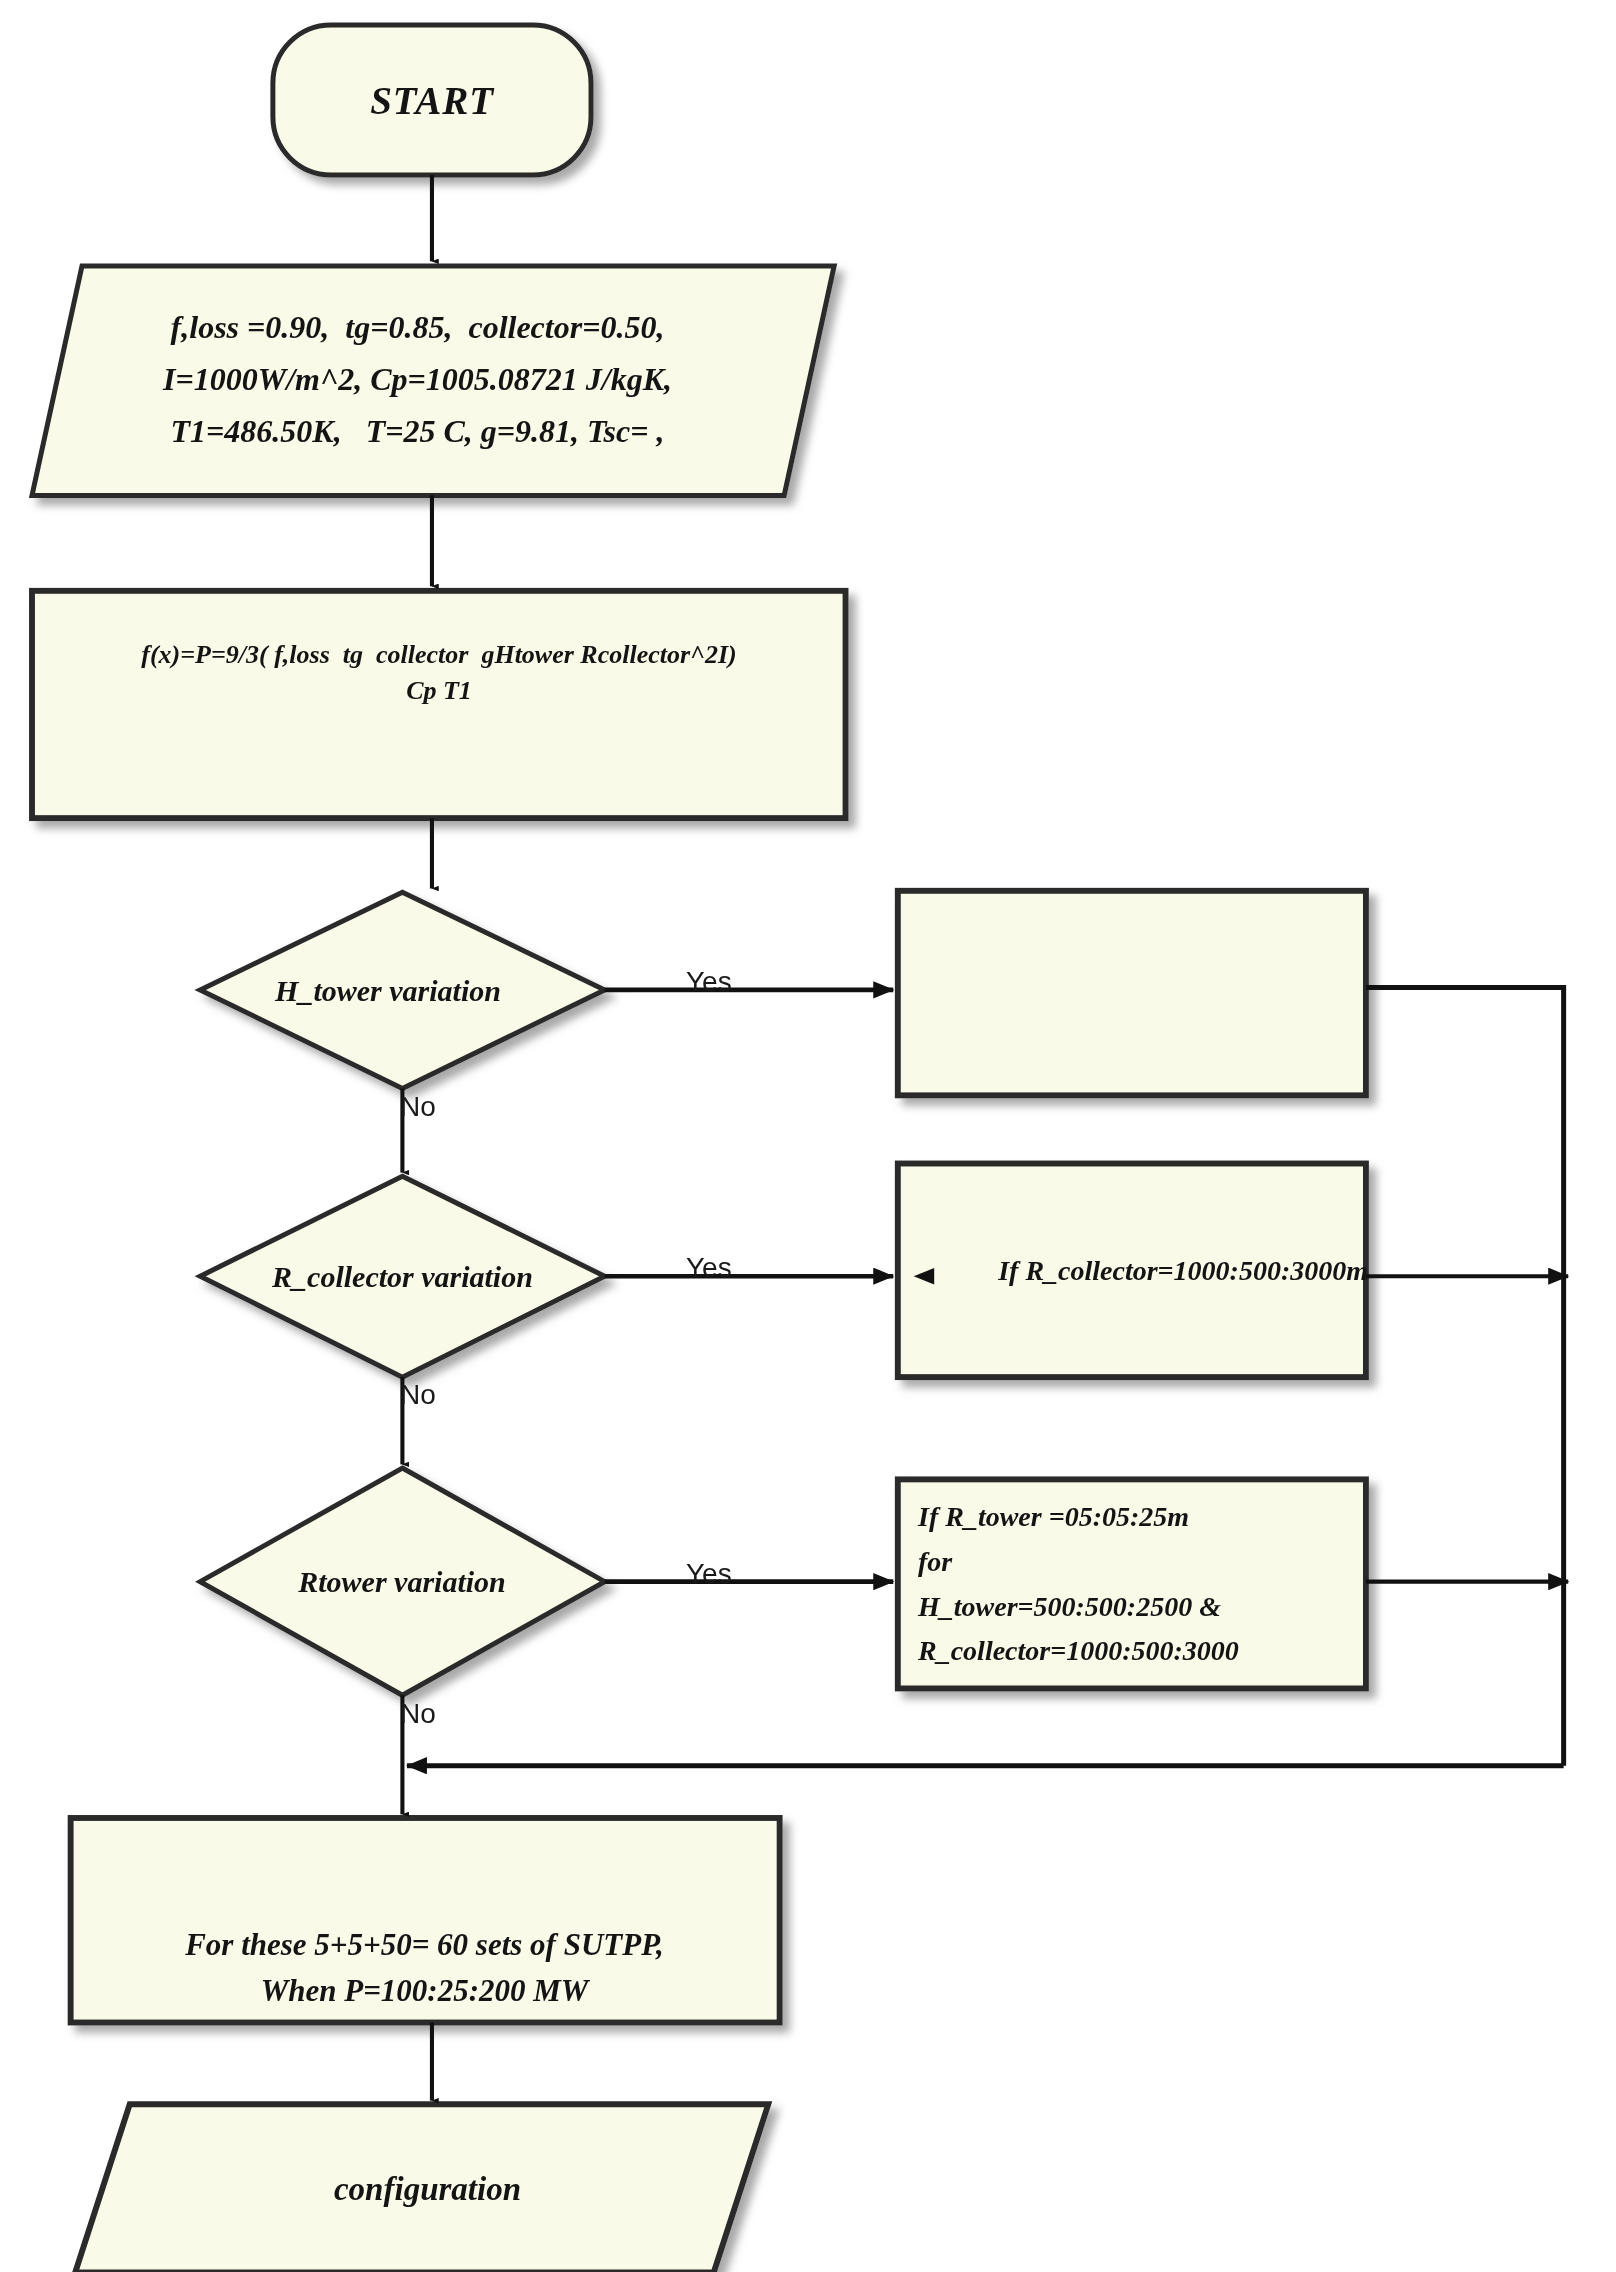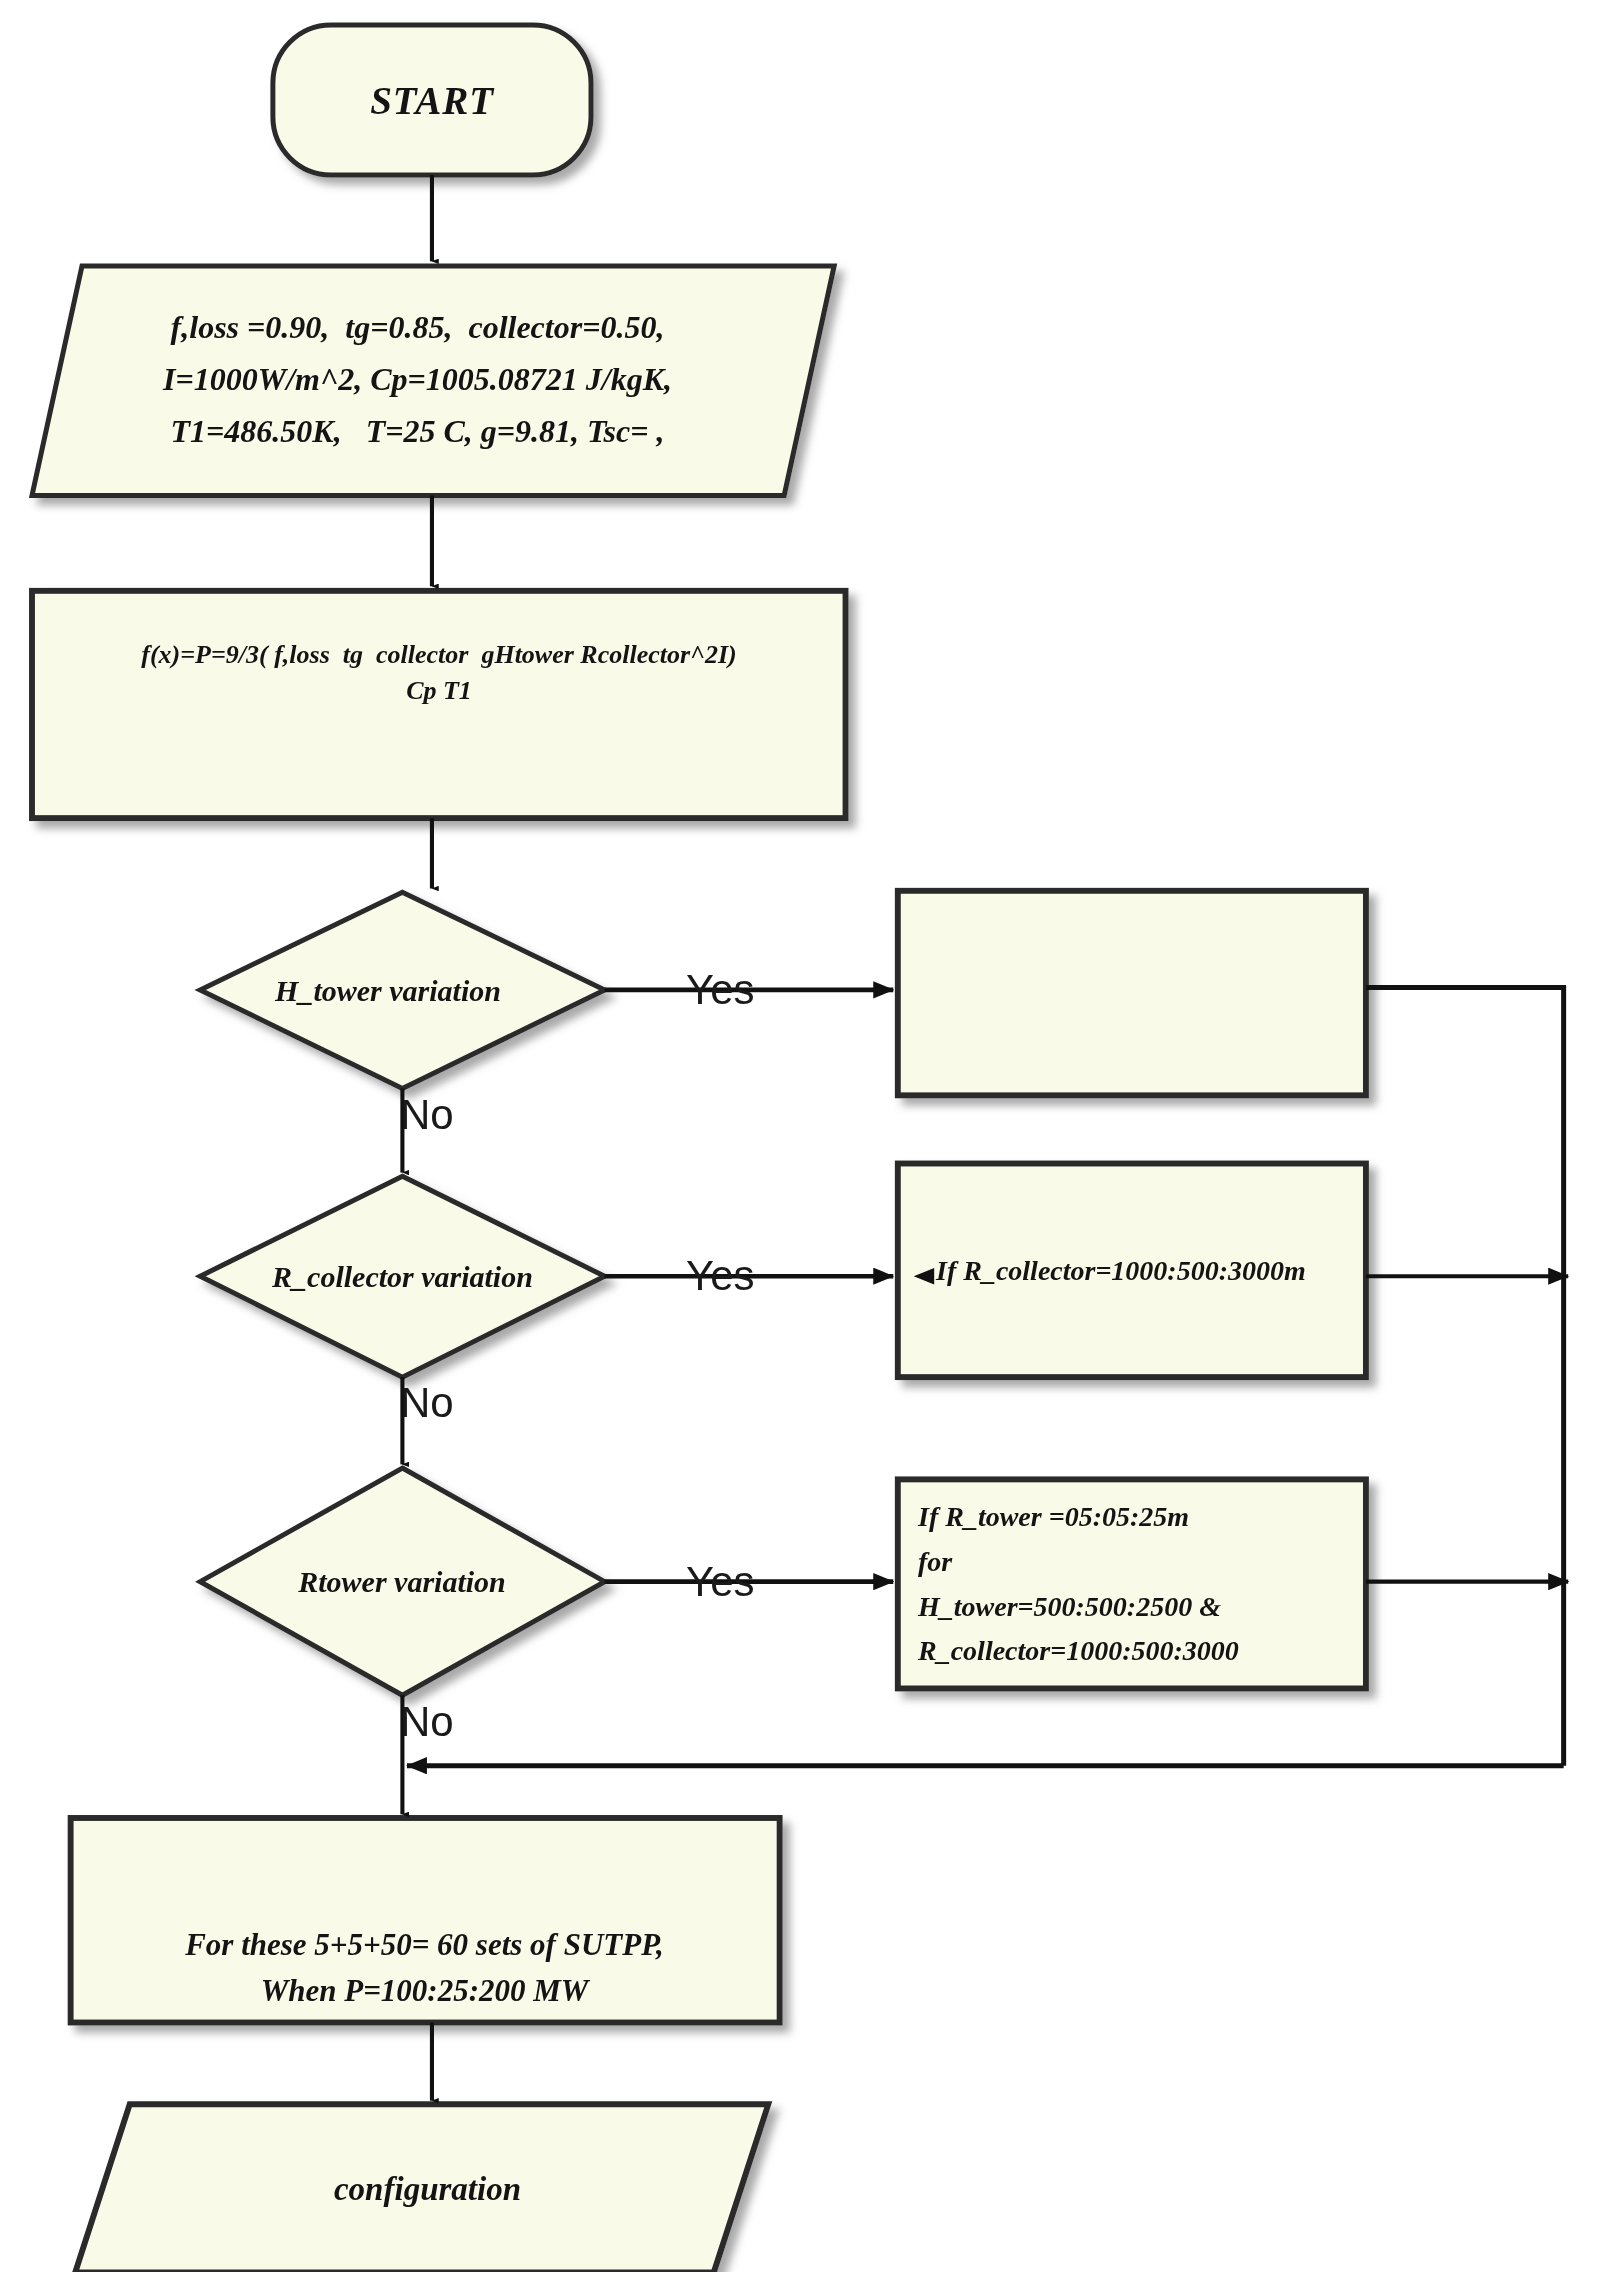--- a/index.html
+++ b/index.html
@@ -47,21 +47,21 @@
     font-weight: normal;
     white-space: pre;
   }
   .terminal-label { font-size: 39px; letter-spacing: 0.9px; }
   .io-line        { font-size: 32px; line-height: 1.62; }
   .proc-line      { font-size: 26px; line-height: 1.38; }
   .decision-label { font-size: 30px; }
   .branch-line    { font-size: 28px; line-height: 1.60; }
   .summary-line   { font-size: 31px; line-height: 1.50; }
   .print-line     { font-size: 33px; line-height: 1.52; }
-  .yesno          { font-size: 42px; }
+  .yesno          { font-size: 28px; }
 </style>
 </head>
 <body>
 
 <div id="stage">
 
   <svg id="flow-svg" viewBox="0 0 3557 5472">
     <defs>
       <marker id="arrow-down" viewBox="0 0 12 16" refX="6" refY="15" markerWidth="12" markerHeight="16" orient="auto-start-reverse" markerUnits="userSpaceOnUse">
         <path d="M0,0 L12,0 L6,16 Z" fill="#111111"></path>
@@ -146,21 +146,21 @@
     <div class="proc-line">Cp T1</div>
   </div>
 
   <div class="node-text center decision-label" style="left:204px; top:963px; width:368px; height:55px;">H_tower variation</div>
 
   <div class="node-text center decision-label" style="left:214px; top:1249px; width:377px; height:55px;">R_collector variation</div>
 
   <div class="node-text center decision-label" style="left:218px; top:1554px; width:368px; height:55px;">Rtower variation</div>
 
 
-  <div class="node-text left" style="left:936px; top:1164px; width:432px; height:214px;">
+  <div class="node-text left" style="left:936px; top:1164px; width:432px; height:214px;align-items:flex-end;">
     <div class="branch-line">If R_collector=1000:500:3000m</div>
   </div>
 
   <div class="node-text left" style="left:918px; top:1489px; width:436px; height:191px;">
     <div class="branch-line">If R_tower =05:05:25m</div>
     <div class="branch-line">for</div>
     <div class="branch-line">H_tower=500:500:2500 &amp;</div>
     <div class="branch-line">R_collector=1000:500:3000</div>
   </div>
 

